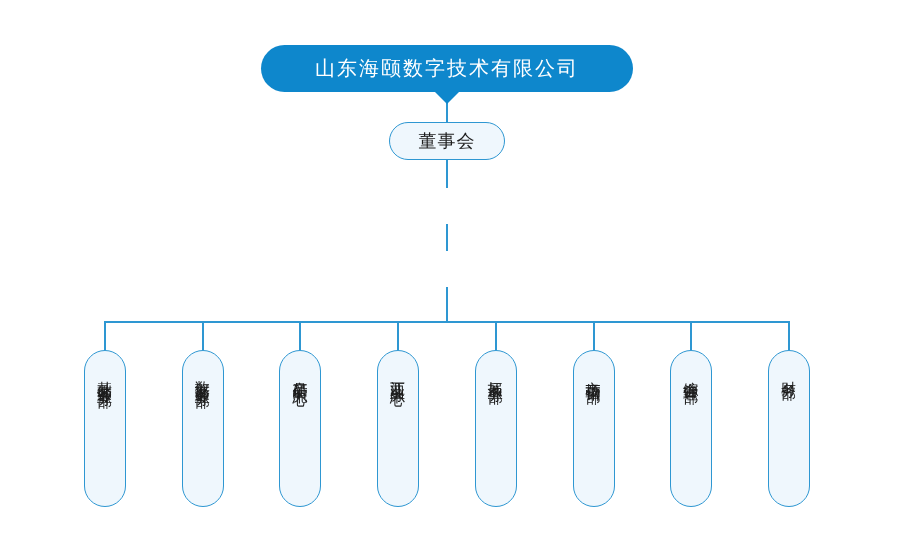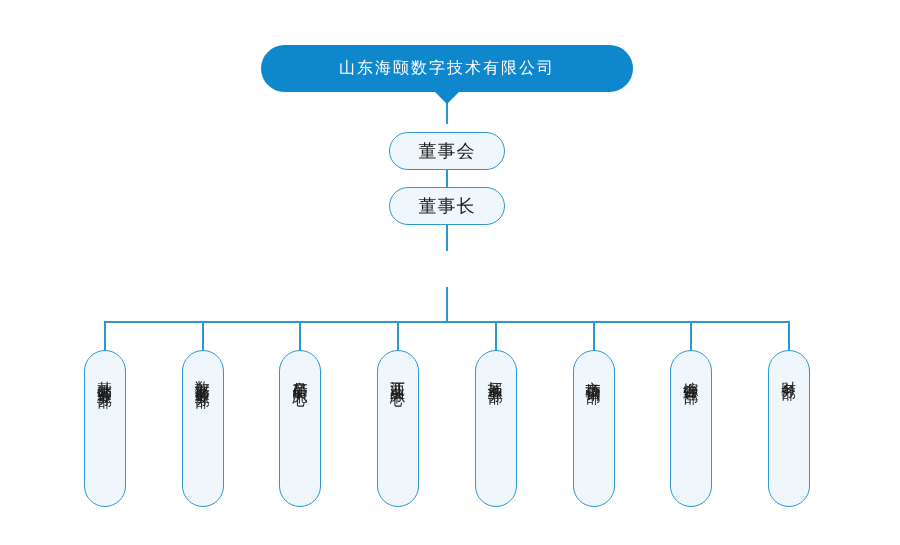--- a/index.html
+++ b/index.html
@@ -20,21 +20,21 @@
     position: absolute;
     left: 261px; top: 45px;
     width: 372px; height: 47px;
     background: var(--root-fill, #0e87cc);
     border-radius: 24px;
     display: flex; align-items: center; justify-content: center;
     z-index: 2;
   }
   .root-label {
     color: var(--root-text, #ffffff);
-    font-size: 16px;
+    font-size: 20px;
     letter-spacing: 2px;
     white-space: nowrap;
   }
   .root-tail {
     position: absolute;
     left: 433px; top: 90px;
     width: 0; height: 0;
     border-left: 14px solid transparent;
     border-right: 14px solid transparent;
     border-top: 14px solid var(--root-fill, #0e87cc);
@@ -62,21 +62,21 @@
   .oval {
     position: absolute;
     left: 389px;
     width: 116px; height: 38px;
     background: var(--node-fill, #eff7fd);
     border: 1.5px solid var(--node-border, #2e97d2);
     border-radius: 19px;
     display: flex; align-items: center; justify-content: center;
     z-index: 2;
   }
-  .oval.o0 { top: 132px; }
+  .oval.o0 { top: 122px; }
   .oval.o1 { top: 187px; }
   .oval.o2 { top: 250px; }
   .oval .label {
     font-size: 18px;
     color: var(--node-text, #1c1c1c);
     letter-spacing: 1px;
     white-space: nowrap;
   }
 
   
@@ -124,23 +124,20 @@
   <div class="root-tail"></div>
 
   <div class="vline v0"></div>
 
   <div class="oval o0">
     <span class="label">董事会</span>
   </div>
 
   <div class="vline v1"></div>
 
-  <div class="oval o1">
-    <span class="label">董事长</span>
-  </div>
 
   <div class="vline v2"></div>
 
 
   <div class="vline v3"></div>
   <div class="hline"></div>
 
   <div class="dept-row">
     <div class="dept">
       <span class="vlabel">基础警务业务部</span>

